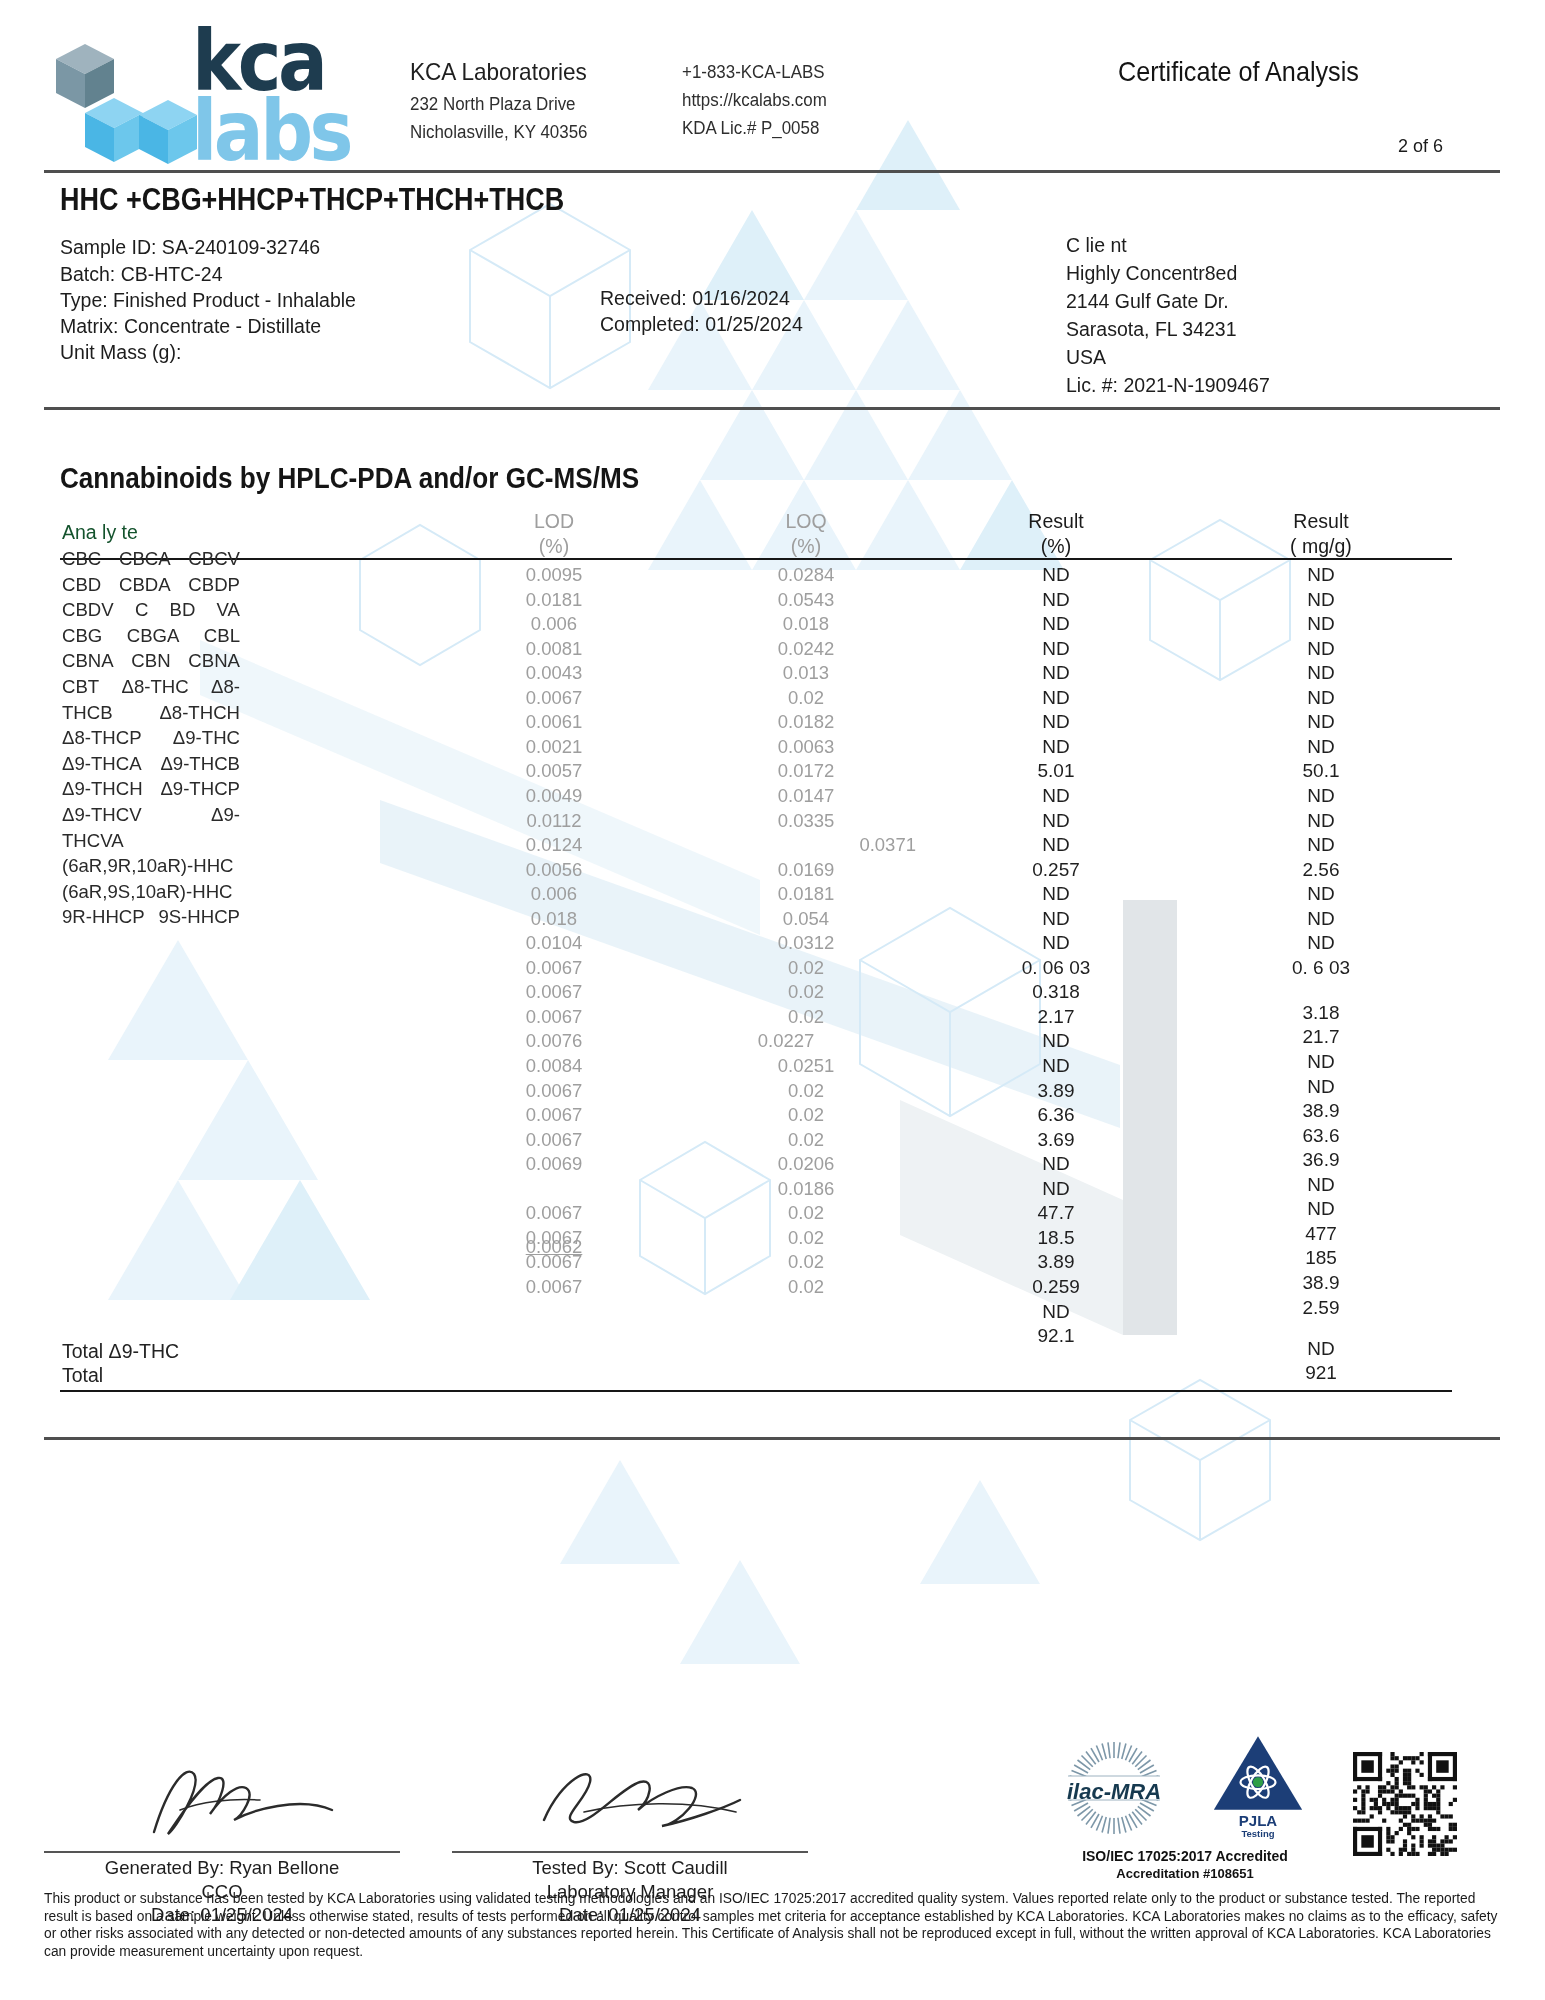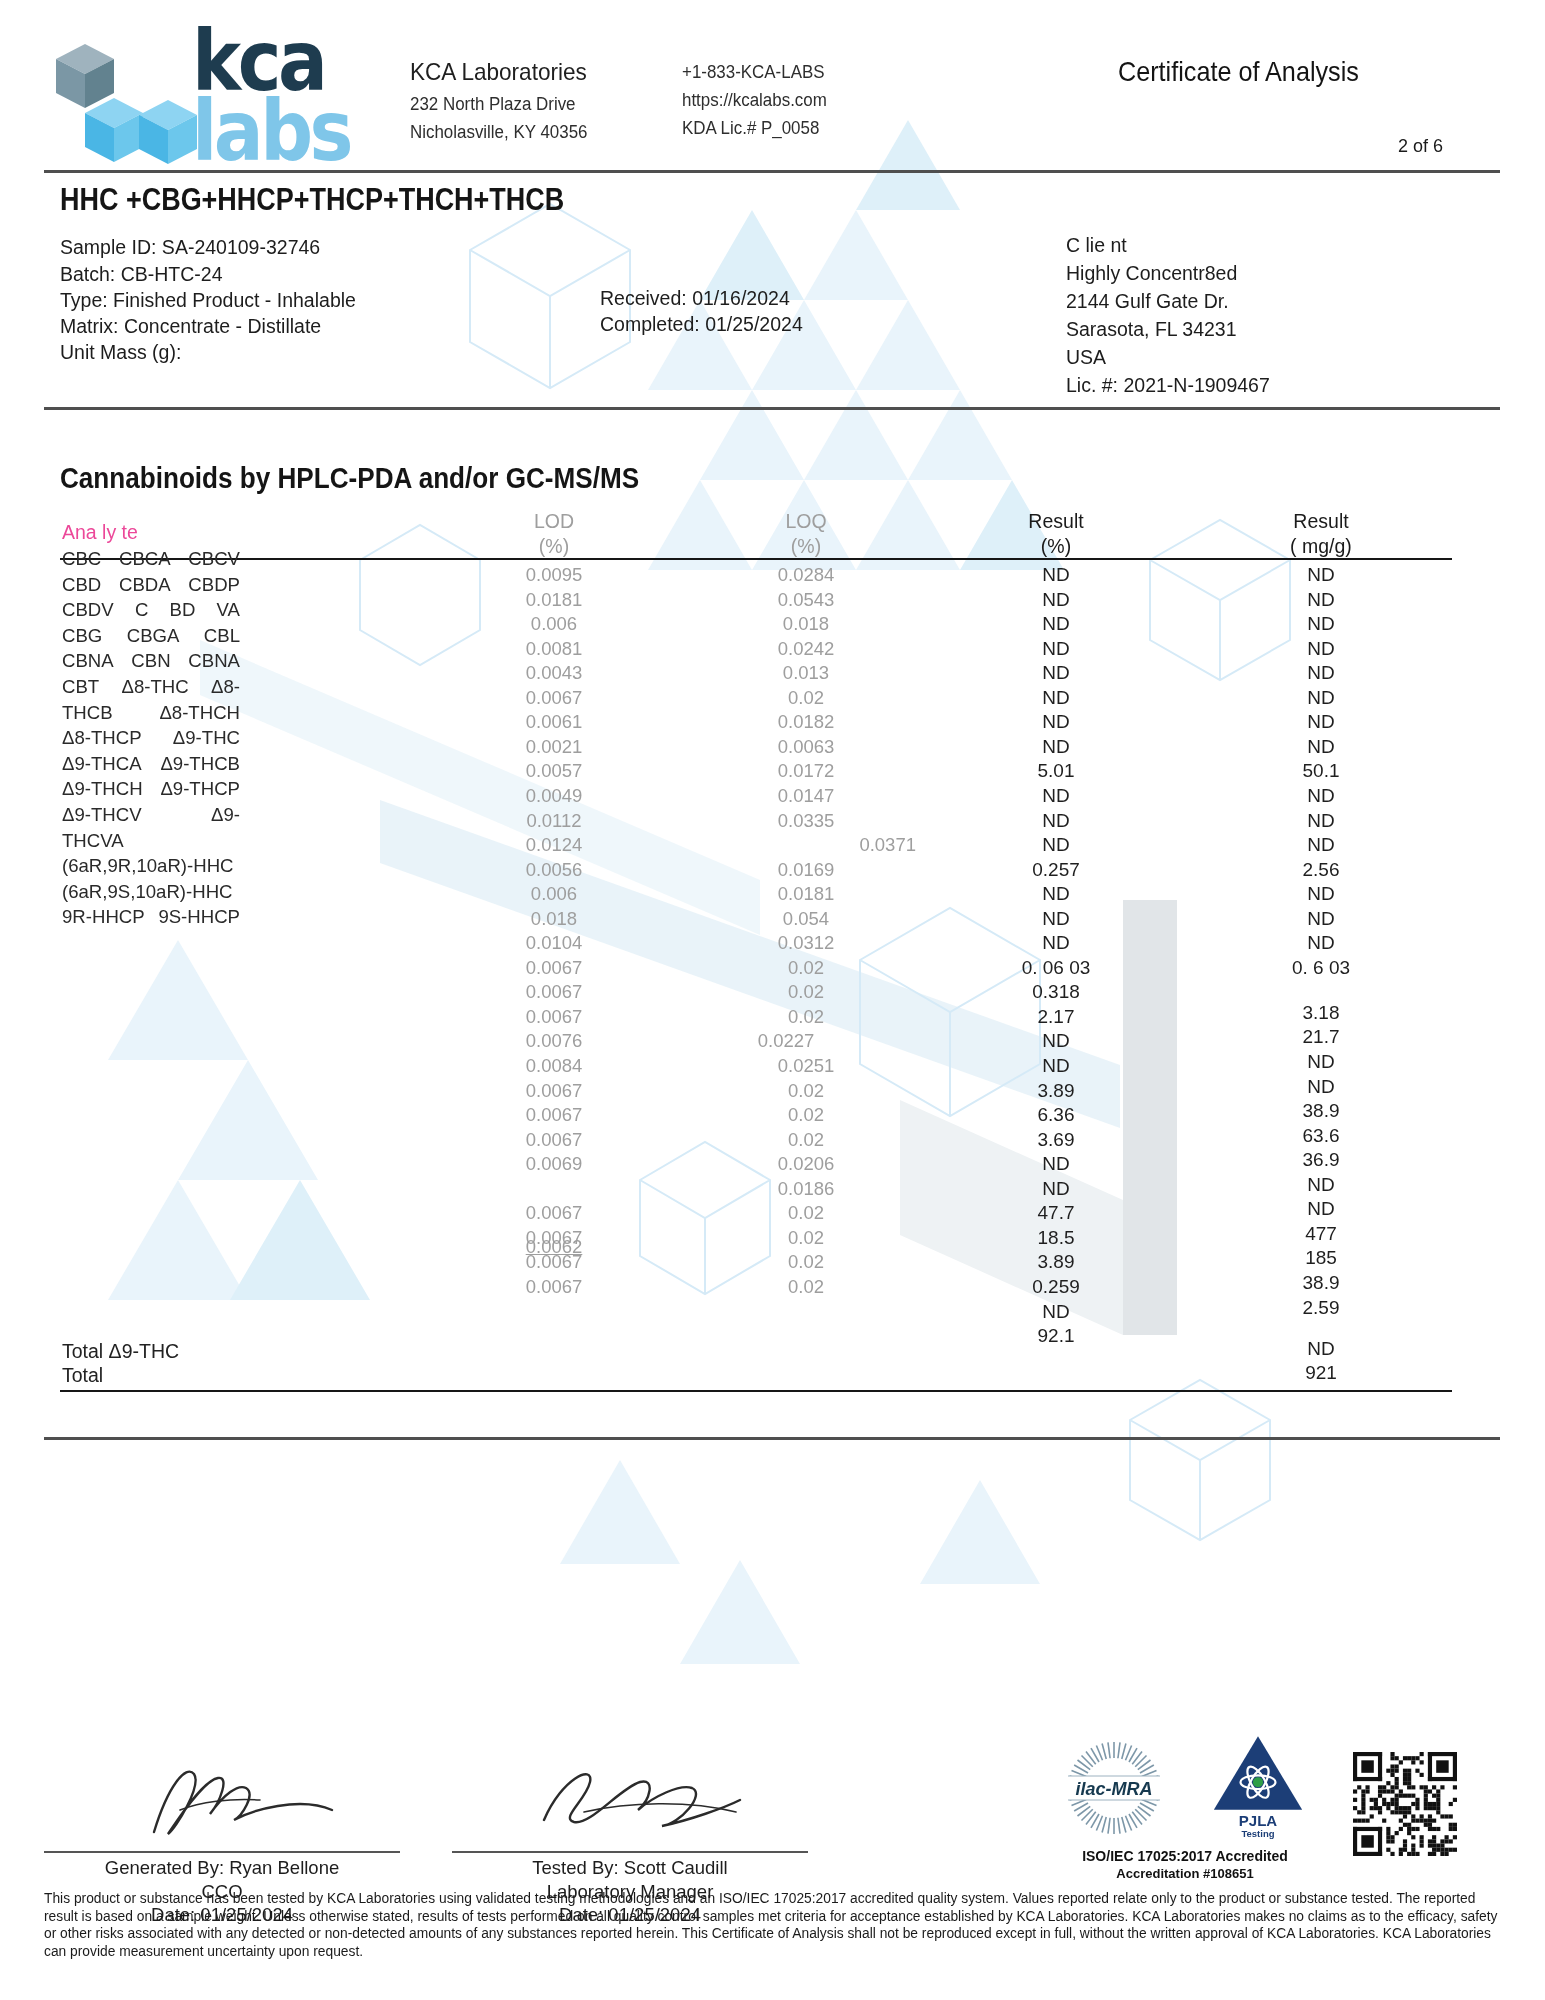--- a/index.html
+++ b/index.html
@@ -19,36 +19,36 @@
   .addr{position:absolute;left:410px;font-size:18px;color:#2e2e2e;transform:scaleX(.94);transform-origin:left top;}
   .contact{position:absolute;left:682px;font-size:18px;color:#2e2e2e;transform:scaleX(.94);transform-origin:left top;}
   .doc-title{position:absolute;left:1118px;top:56px;font-size:28px;color:#141414;
     transform:scaleX(.9);transform-origin:left top;white-space:nowrap;}
   .page-ind{position:absolute;left:1398px;top:136px;font-size:18px;color:#1a1a1a;}
   .sample-title{position:absolute;left:60px;top:182px;font-size:31px;font-weight:600;color:#151515;
     letter-spacing:0px;transform:scaleX(.87);transform-origin:left top;white-space:nowrap;}
   .info{position:absolute;font-size:19.5px;color:#1d1d1d;white-space:nowrap;}
   .sec-title{position:absolute;left:60px;top:462px;font-size:29px;font-weight:600;color:#151515;
     transform:scaleX(.9);transform-origin:left top;white-space:nowrap;}
-  .an-header{position:absolute;left:62px;top:521px;font-size:19.5px;color:#ec4899;}
+  .an-header{position:absolute;left:62px;top:521px;font-size:19.5px;color:#14532d;}
   .an-block{position:absolute;left:62px;top:546px;width:178px;font-size:18.6px;color:#2a2a2a;}
   .an-line{display:flex;justify-content:space-between;height:25.6px;line-height:25.6px;white-space:nowrap;}
   .colhead{position:absolute;width:220px;text-align:center;font-size:19.5px;line-height:25px;}
   .tone-gray{color:#9e9e9e;}
   .tone-dark{color:#1b1b1b;}
   .cell{position:absolute;width:220px;text-align:center;white-space:nowrap;line-height:24px;}
   .cell.gray{color:#9e9e9e;font-size:18.5px;}
   .cell.dark{color:#1f1f1f;font-size:19px;}
   .total-label{position:absolute;left:62px;font-size:19.5px;color:#222;white-space:nowrap;}
   .footnote{position:absolute;left:60px;top:1398px;width:1400px;font-size:14px;color:#1f1f1f;white-space:nowrap;}
   .sig-line{position:absolute;height:2px;background:#555;}
   .sig-text{position:absolute;text-align:center;font-size:18.5px;color:#1d1d1d;}
   .acc-text{position:absolute;text-align:center;font-weight:bold;color:#111;}
   .disclaimer{position:absolute;left:44px;top:1890px;width:1462px;font-size:13.8px;line-height:17.6px;color:#1b1b1b;}
-  .ilac-text{position:absolute;font-weight:bold;font-style:italic;color:#16394f;font-size:18px;}
+  .ilac-text{position:absolute;font-weight:bold;font-style:italic;color:#16394f;font-size:22px;}
   .pjla-text{position:absolute;font-weight:bold;color:#1c3e77;text-align:center;}
 </style>
 </head>
 <body>
 
 <div class="page">
 
   <svg class="abs" style="left:0;top:0" width="1545" height="2000" viewBox="0 0 1545 2000" aria-hidden="true">
     <g fill="#e9f4fb">
       <path d="M700,300 l52,90 h-104 z"></path>

